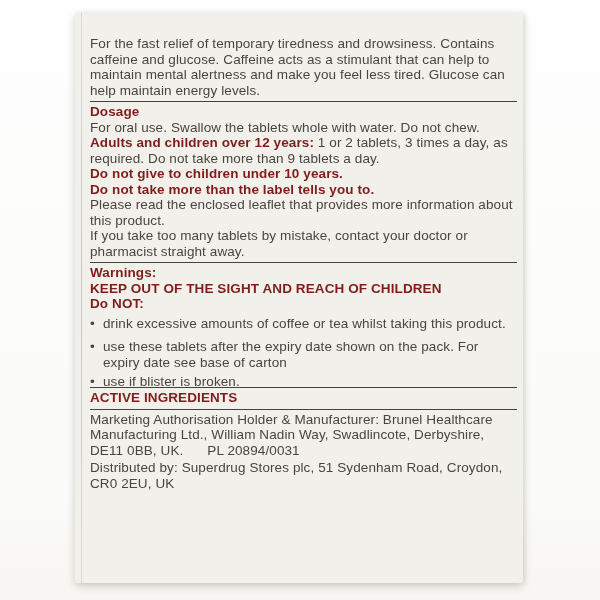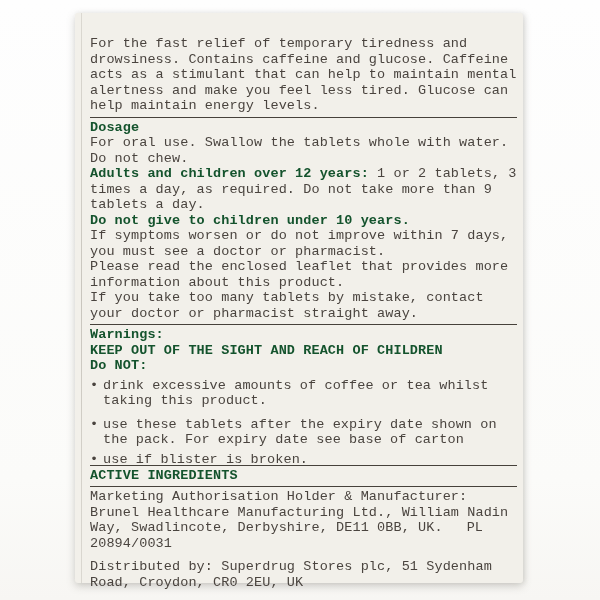--- a/index.html
+++ b/index.html
@@ -7,21 +7,20 @@
   body {
     width: 600px; height: 600px;
     background: #ffffff;
     font-family: "Liberation Sans", "DejaVu Sans", sans-serif;
     overflow: hidden;
   }
   .scene {
     position: relative;
     width: 600px; height: 600px;
     background: linear-gradient(180deg, #fefefe 0%, #fbfbf9 80%, #f7f6f3 100%);
-    font-family: Liberation Mono, monospace;
   }
   .carton {
     position: absolute;
     left: 75px; top: 13px;
     width: 448px; height: 570px;
     background: #f2f0ea;
     border-radius: 3px;
     box-shadow:
       0 3px 8px rgba(95, 90, 80, 0.28),
       2px 0 4px rgba(110, 105, 95, 0.10);
@@ -35,38 +34,38 @@
   .label {
     position: absolute;
     left: 15px; top: 23px;
     width: 427px;
     color: #4a443f;
     font-size: 13.5px;
     line-height: 15.5px;
     letter-spacing: 0.1px;
   }
   .para { margin: 0; }
-  .b { font-weight: bold; color: #14532d; }
+  .b { font-weight: bold; color: #7f1d1d; }
   .rule {
     height: 0;
     border-top: 1.6px solid #46413b;
     margin: 3px 0 2px 0;
   }
   .rule-tight { margin-top: -2.5px; margin-bottom: 2px; }
   .bullets {
     list-style: none;
     margin: 4px 0 0 0;
     padding: 0;
   }
   .bullets li { display: flex; margin: 0 0 8px 0; }
   .bullets li:last-child { margin-bottom: 0; }
   .bullets li.tight { margin-bottom: 4px; }
   .bullet-glyph { flex: none; width: 13px; }
   .mah-block { }
-  .dist-block { margin-top: 8px; }
+  .dist-block { margin-top: 2px; }
   .pl-number { margin-left: 24px; }
 </style>
 </head>
 <body>
 
 <div class="scene">
   <div class="carton">
     <div class="fold-line"></div>
     <div class="label">
 
@@ -74,21 +73,21 @@
         <p class="para">For the fast relief of temporary tiredness and drowsiness. Contains caffeine and glucose. Caffeine acts as a stimulant that can help to maintain mental alertness and make you feel less tired. Glucose can help maintain energy levels.</p>
       </section>
 
       <div class="rule"></div>
 
       <section>
         <p class="para b">Dosage</p>
         <p class="para">For oral use. Swallow the tablets whole with water. Do not chew.</p>
         <p class="para"><span class="b">Adults and children over 12 years:</span><span> 1 or 2 tablets, 3 times a day, as required. Do not take more than 9 tablets a day.</span></p>
         <p class="para b">Do not give to children under 10 years.</p>
-        <p class="para">If symptoms worsen or do not improve within 7 days, you must see a doctor or pharmacist.</p>
+        <p class="para b">Do not take more than the label tells you to.</p>
         <p class="para">Please read the enclosed leaflet that provides more information about this product.</p>
         <p class="para">If you take too many tablets by mistake, contact your doctor or pharmacist straight away.</p>
       </section>
 
       <div class="rule"></div>
 
       <section>
         <p class="para b">Warnings:</p>
         <p class="para b">KEEP OUT OF THE SIGHT AND REACH OF CHILDREN</p>
         <p class="para b">Do NOT:</p>

